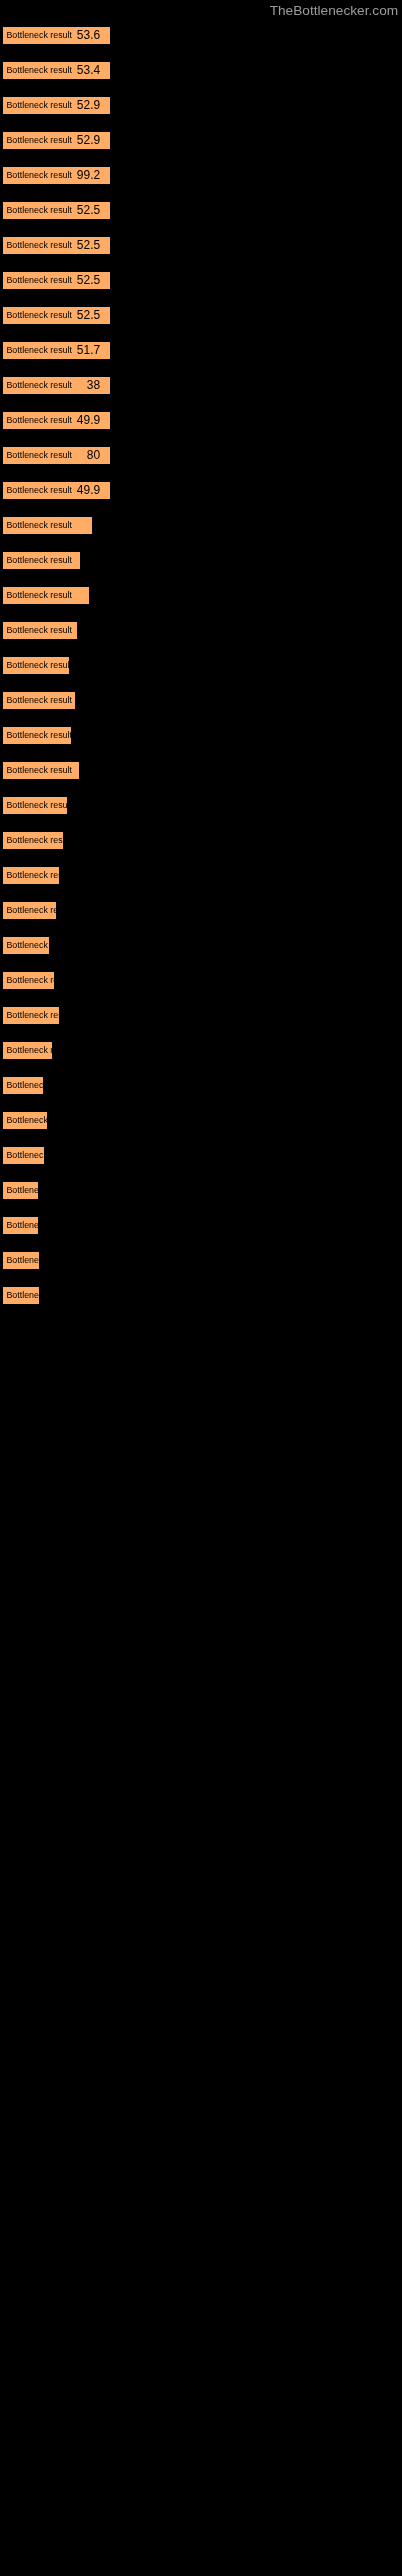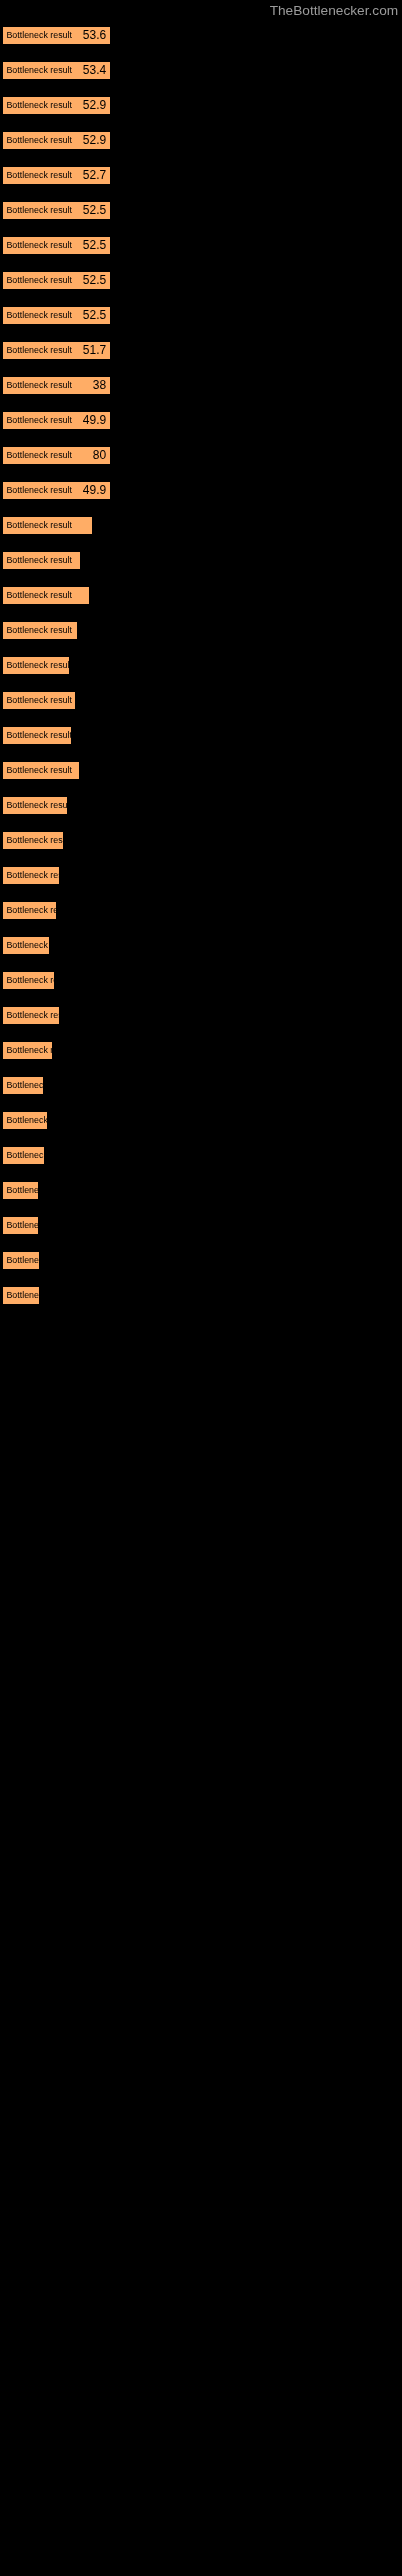--- a/index.html
+++ b/index.html
@@ -68,21 +68,21 @@
   .bar-value {
     position: absolute;
     top: 5.6px;
     height: 17.7px;
     line-height: 17.7px;
     font-size: 12px;
     color: #000000;
     white-space: nowrap;
     text-align: right;
     box-sizing: border-box;
-    padding-right: 4px;
+    padding-right: 10px;
     overflow: hidden;
   }
 </style>
 </head>
 <body>
 
 <div id="page">
   <div id="watermark">TheBottlenecker.com</div>
   <div id="chart">
       <div class="row">
@@ -101,21 +101,21 @@
         <div class="bar-value" style="left: 3.2px; width: 107px;">52.9</div>
       </div>
       <div class="row">
         <div class="bar" style="width: 107px; background: rgb(255, 173, 102);"></div>
         <div class="bar-label" style="width: 107px;">Bottleneck result</div>
         <div class="bar-value" style="left: 3.2px; width: 107px;">52.9</div>
       </div>
       <div class="row">
         <div class="bar" style="width: 107px; background: rgb(255, 173, 102);"></div>
         <div class="bar-label" style="width: 107px;">Bottleneck result</div>
-        <div class="bar-value" style="left: 3.2px; width: 107px;">52.7</div>
+        <div class="bar-value" style="left: 3.2px; width: 107px;">99.2</div>
       </div>
       <div class="row">
         <div class="bar" style="width: 107px; background: rgb(255, 173, 102);"></div>
         <div class="bar-label" style="width: 107px;">Bottleneck result</div>
         <div class="bar-value" style="left: 3.2px; width: 107px;">52.5</div>
       </div>
       <div class="row">
         <div class="bar" style="width: 107px; background: rgb(255, 173, 102);"></div>
         <div class="bar-label" style="width: 107px;">Bottleneck result</div>
         <div class="bar-value" style="left: 3.2px; width: 107px;">52.5</div>

